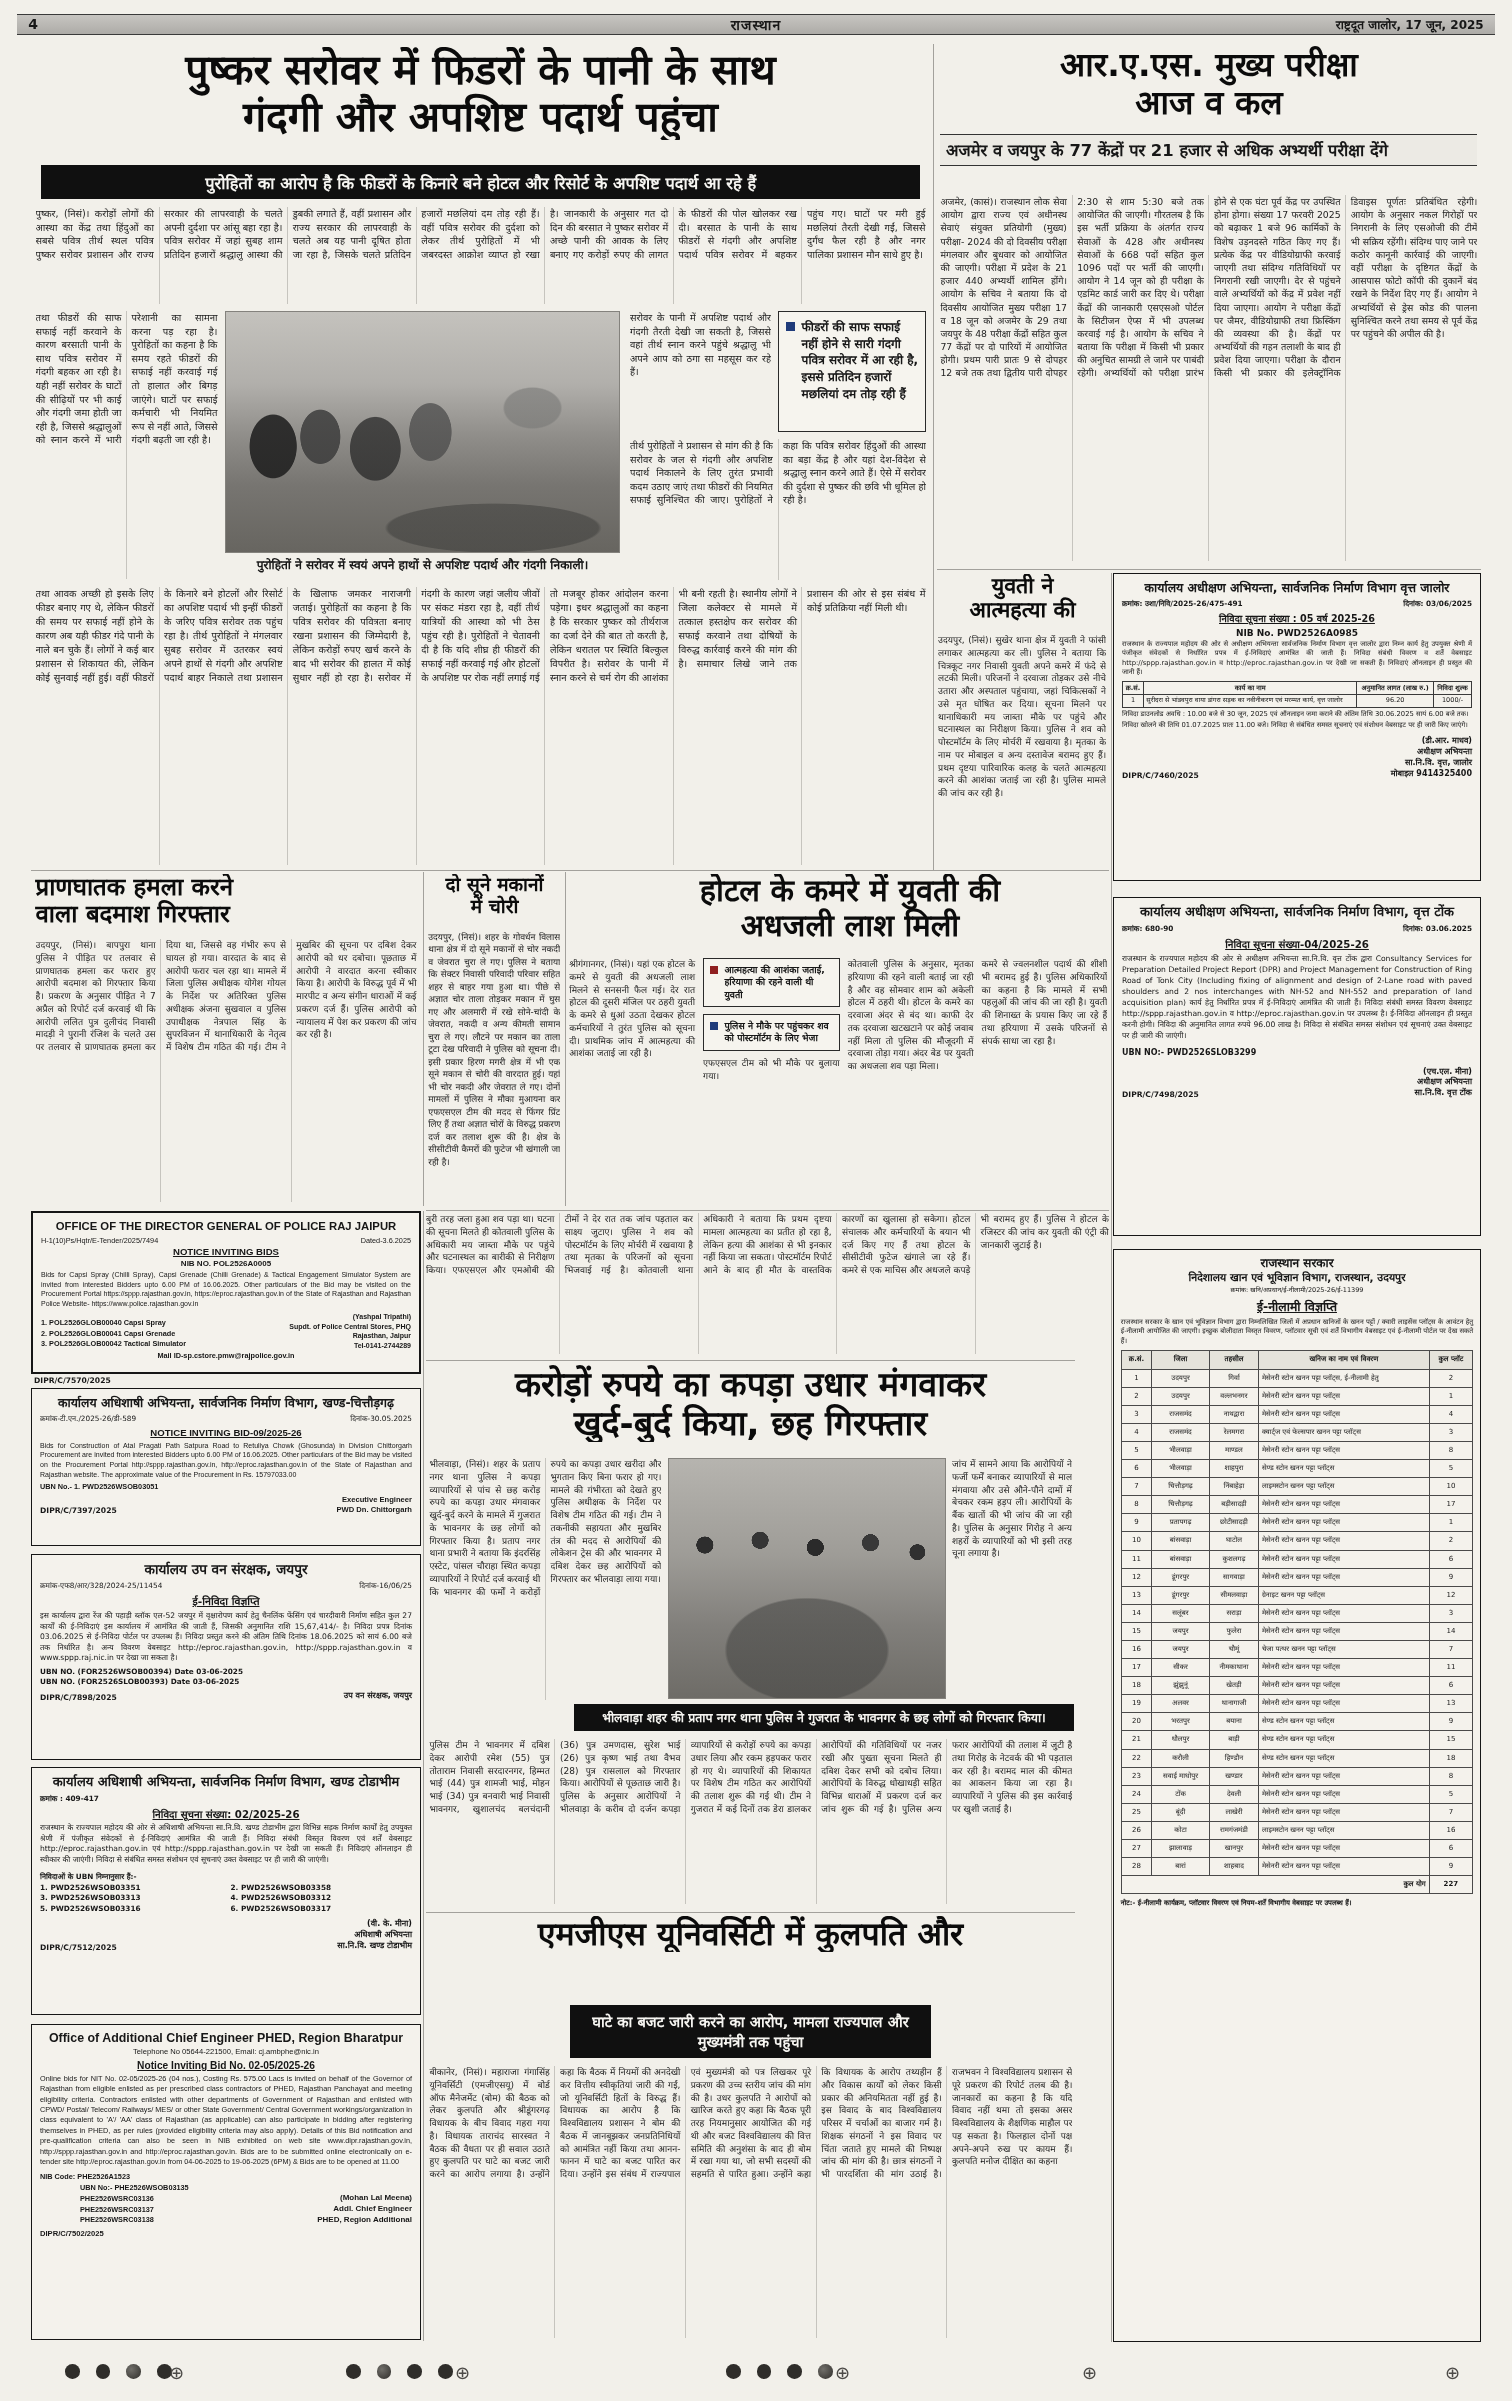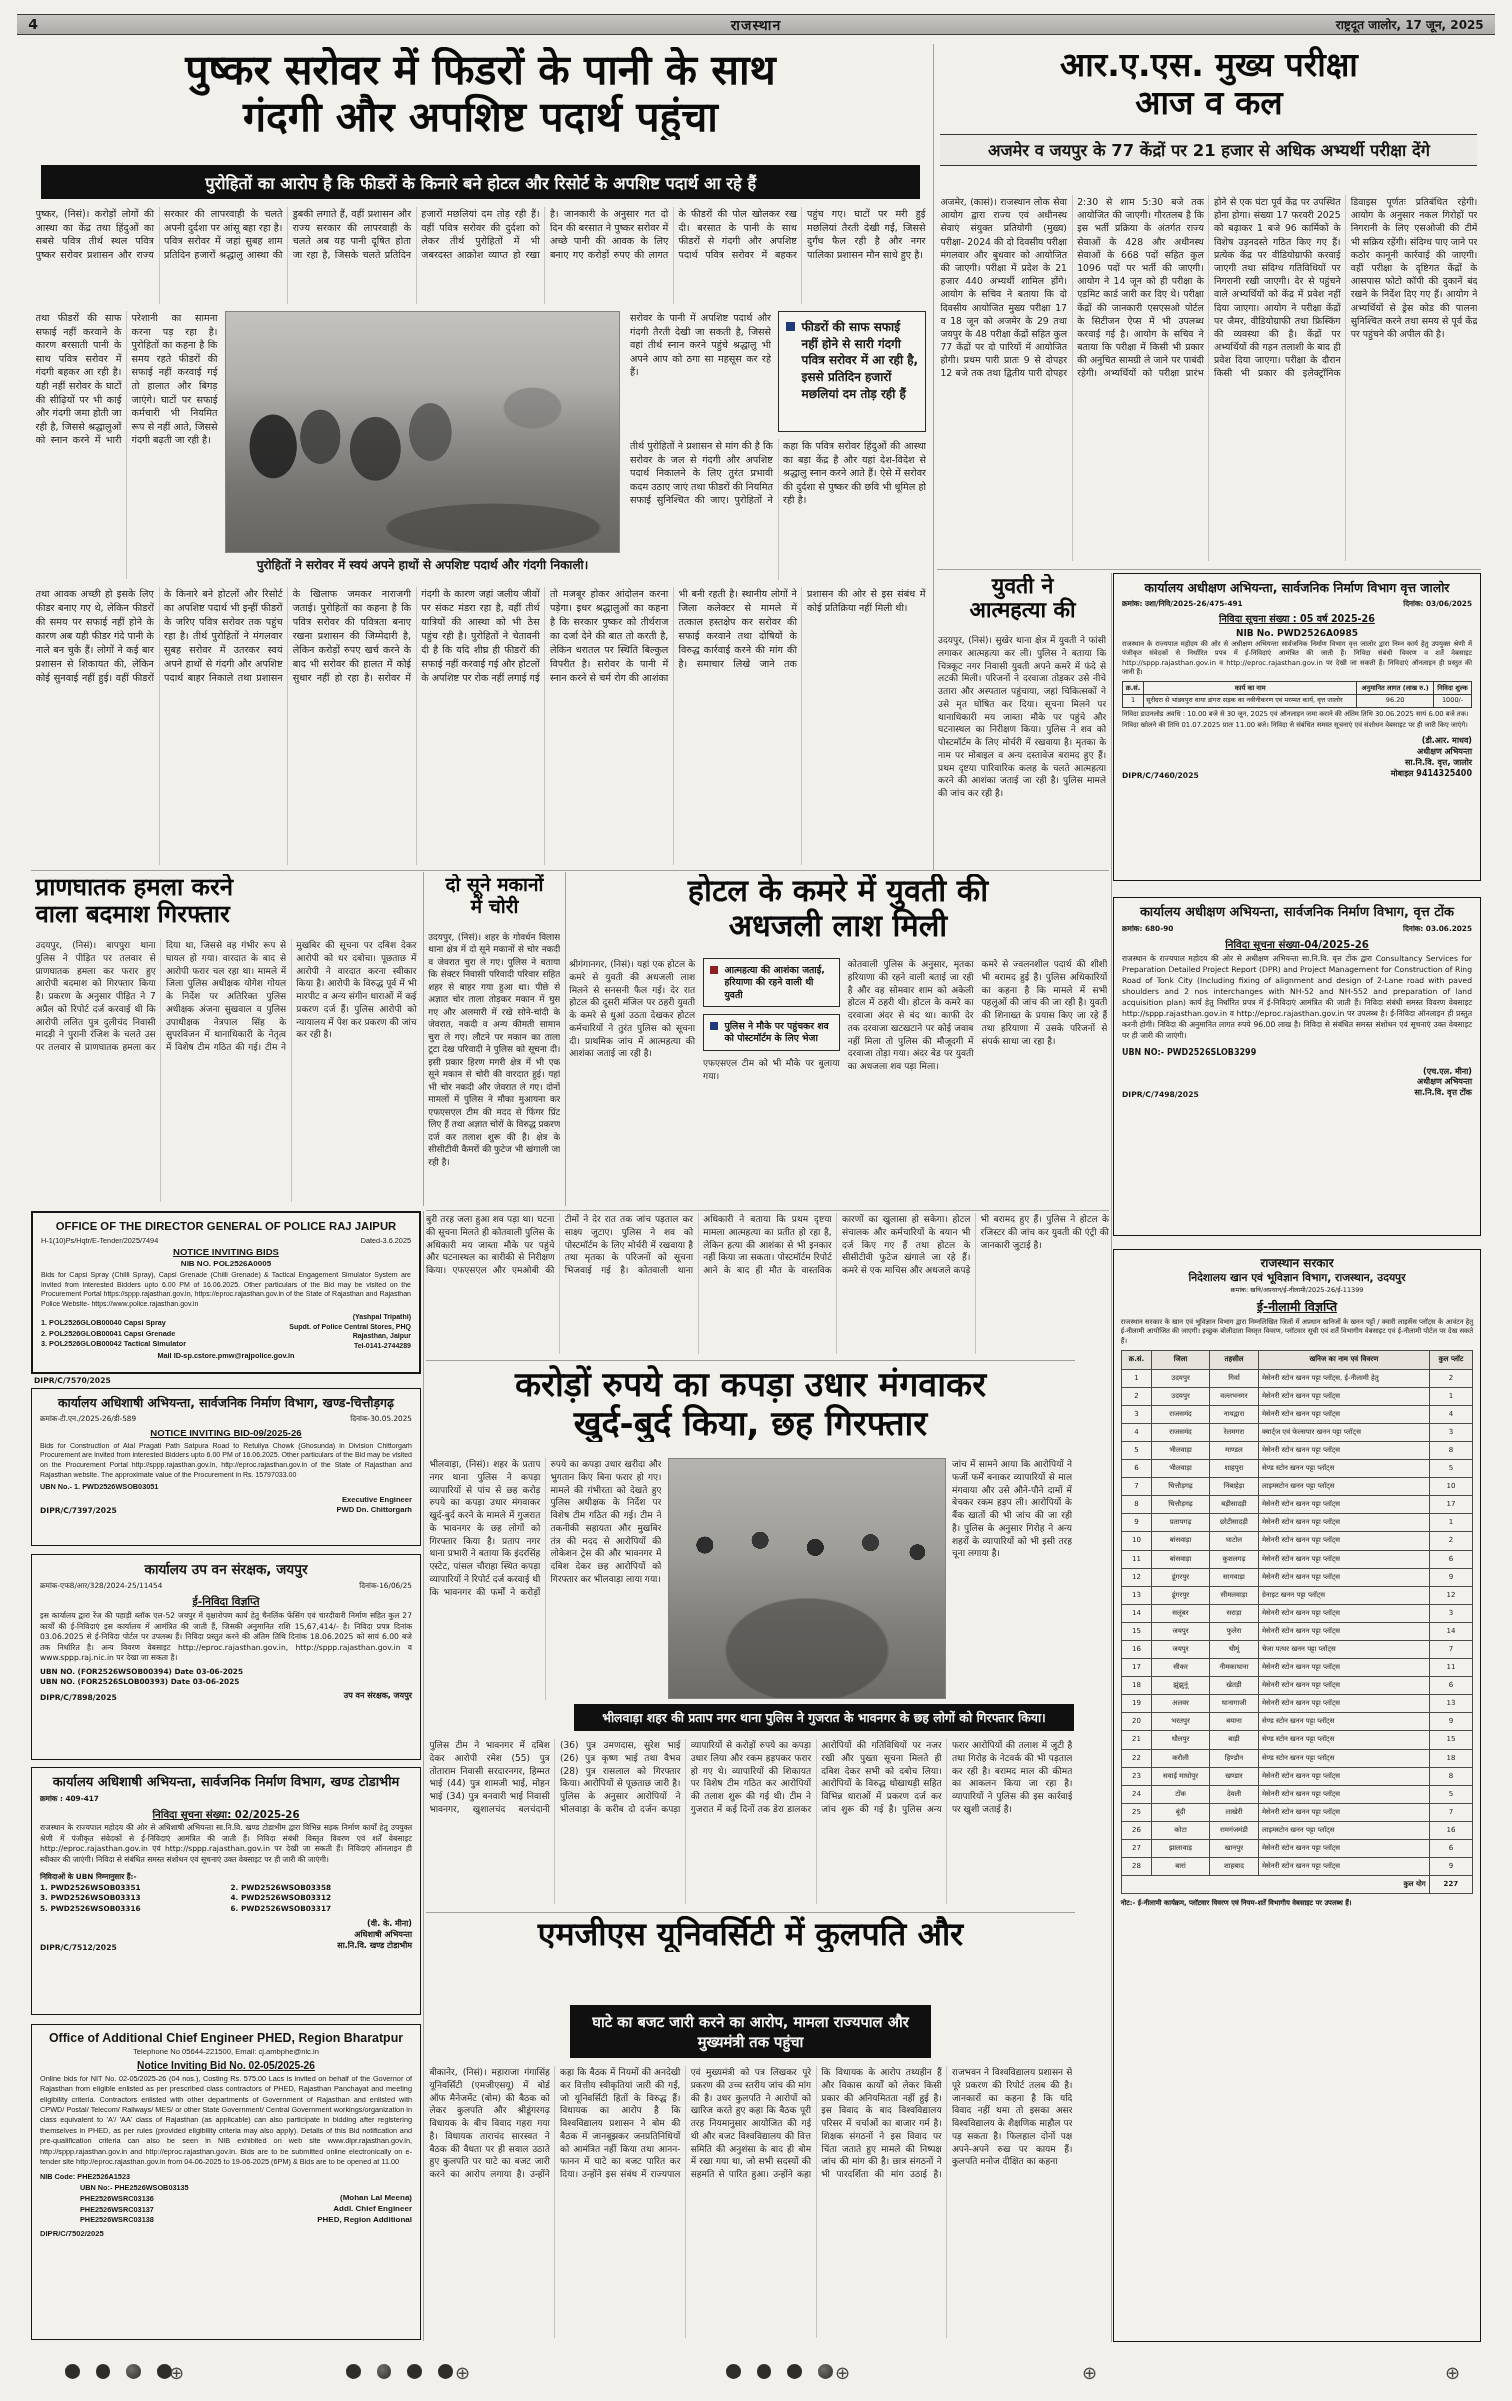--- a/index.html
+++ b/index.html
@@ -95,21 +95,21 @@
       <div class="abs body cols c2" style="left:0;top:128px;width:296px;height:141px;">तीर्थ पुरोहितों ने प्रशासन से मांग की है कि सरोवर के जल से गंदगी और अपशिष्ट पदार्थ निकालने के लिए तुरंत प्रभावी कदम उठाए जाएं तथा फीडरों की नियमित सफाई सुनिश्चित की जाए। पुरोहितों ने कहा कि पवित्र सरोवर हिंदुओं की आस्था का बड़ा केंद्र है और यहां देश-विदेश से श्रद्धालु स्नान करने आते हैं। ऐसे में सरोवर की दुर्दशा से पुष्कर की छवि भी धूमिल हो रही है।</div>
     </div>
     <div class="abs body cols c7" style="left:4.5px;top:543px;width:890px;height:278px;line-height:1.46;">तथा आवक अच्छी हो इसके लिए फीडर बनाए गए थे, लेकिन फीडरों की समय पर सफाई नहीं होने के कारण अब यही फीडर गंदे पानी के नाले बन चुके हैं। लोगों ने कई बार प्रशासन से शिकायत की, लेकिन कोई सुनवाई नहीं हुई। वहीं फीडरों के किनारे बने होटलों और रिसोर्ट का अपशिष्ट पदार्थ भी इन्हीं फीडरों के जरिए पवित्र सरोवर तक पहुंच रहा है। तीर्थ पुरोहितों ने मंगलवार सुबह सरोवर में उतरकर स्वयं अपने हाथों से गंदगी और अपशिष्ट पदार्थ बाहर निकाले तथा प्रशासन के खिलाफ जमकर नाराजगी जताई। पुरोहितों का कहना है कि पवित्र सरोवर की पवित्रता बनाए रखना प्रशासन की जिम्मेदारी है, लेकिन करोड़ों रुपए खर्च करने के बाद भी सरोवर की हालत में कोई सुधार नहीं हो रहा है। सरोवर में गंदगी के कारण जहां जलीय जीवों पर संकट मंडरा रहा है, वहीं तीर्थ यात्रियों की आस्था को भी ठेस पहुंच रही है। पुरोहितों ने चेतावनी दी है कि यदि शीघ्र ही फीडरों की सफाई नहीं करवाई गई और होटलों के अपशिष्ट पर रोक नहीं लगाई गई तो मजबूर होकर आंदोलन करना पड़ेगा। इधर श्रद्धालुओं का कहना है कि सरकार पुष्कर को तीर्थराज का दर्जा देने की बात तो करती है, लेकिन धरातल पर स्थिति बिल्कुल विपरीत है। सरोवर के पानी में स्नान करने से चर्म रोग की आशंका भी बनी रहती है। स्थानीय लोगों ने जिला कलेक्टर से मामले में तत्काल हस्तक्षेप कर सरोवर की सफाई करवाने तथा दोषियों के विरुद्ध कार्रवाई करने की मांग की है। समाचार लिखे जाने तक प्रशासन की ओर से इस संबंध में कोई प्रतिक्रिया नहीं मिली थी।</div>
   </div>
 
   <div class="abs" style="left:937px;top:44px;width:544px;height:524px;">
     <div class="abs hl" style="left:0;top:2.3px;width:100%;font-size:33px;">
       <div>आर.ए.एस. मुख्य परीक्षा</div>
       <div>आज व कल</div>
     </div>
-    <div class="abs" style="left:3.4px;top:90px;width:537px;border-top:1.1px solid #333;border-bottom:1.1px solid #333;background:#eceae4;font-weight:bold;font-size:16.4px;text-align:center;padding:4.5px 5.6px;line-height:1.3;">अजमेर व जयपुर के 77 केंद्रों पर 21 हजार से अधिक अभ्यर्थी परीक्षा देंगे</div>
+    <div class="abs" style="left:3.4px;top:90px;width:537px;border-top:1.1px solid #333;border-bottom:1.1px solid #333;background:#eceae4;font-weight:bold;font-size:16.4px;padding:4.5px 5.6px;line-height:1.3;">अजमेर व जयपुर के 77 केंद्रों पर 21 हजार से अधिक अभ्यर्थी परीक्षा देंगे</div>
     <div class="abs body cols c4" style="left:3.4px;top:151px;width:537px;height:366px;font-size:9.3px;">अजमेर, (कासं)। राजस्थान लोक सेवा आयोग द्वारा राज्य एवं अधीनस्थ सेवाएं संयुक्त प्रतियोगी (मुख्य) परीक्षा- 2024 की दो दिवसीय परीक्षा मंगलवार और बुधवार को आयोजित की जाएगी। परीक्षा में प्रदेश के 21 हजार 440 अभ्यर्थी शामिल होंगे। आयोग के सचिव ने बताया कि दो दिवसीय आयोजित मुख्य परीक्षा 17 व 18 जून को अजमेर के 29 तथा जयपुर के 48 परीक्षा केंद्रों सहित कुल 77 केंद्रों पर दो पारियों में आयोजित होगी। प्रथम पारी प्रातः 9 से दोपहर 12 बजे तक तथा द्वितीय पारी दोपहर 2:30 से शाम 5:30 बजे तक आयोजित की जाएगी। गौरतलब है कि इस भर्ती प्रक्रिया के अंतर्गत राज्य सेवाओं के 428 और अधीनस्थ सेवाओं के 668 पदों सहित कुल 1096 पदों पर भर्ती की जाएगी। आयोग ने 14 जून को ही परीक्षा के एडमिट कार्ड जारी कर दिए थे। परीक्षा केंद्रों की जानकारी एसएसओ पोर्टल के सिटीजन ऐप्स में भी उपलब्ध करवाई गई है। आयोग के सचिव ने बताया कि परीक्षा में किसी भी प्रकार की अनुचित सामग्री ले जाने पर पाबंदी रहेगी। अभ्यर्थियों को परीक्षा प्रारंभ होने से एक घंटा पूर्व केंद्र पर उपस्थित होना होगा। संख्या 17 फरवरी 2025 को बढ़ाकर 1 बजे 96 कार्मिकों के विशेष उड़नदस्ते गठित किए गए हैं। प्रत्येक केंद्र पर वीडियोग्राफी करवाई जाएगी तथा संदिग्ध गतिविधियों पर निगरानी रखी जाएगी। देर से पहुंचने वाले अभ्यर्थियों को केंद्र में प्रवेश नहीं दिया जाएगा। आयोग ने परीक्षा केंद्रों पर जैमर, वीडियोग्राफी तथा फ्रिस्किंग की व्यवस्था की है। केंद्रों पर अभ्यर्थियों की गहन तलाशी के बाद ही प्रवेश दिया जाएगा। परीक्षा के दौरान किसी भी प्रकार की इलेक्ट्रॉनिक डिवाइस पूर्णतः प्रतिबंधित रहेगी। आयोग के अनुसार नकल गिरोहों पर निगरानी के लिए एसओजी की टीमें भी सक्रिय रहेंगी। संदिग्ध पाए जाने पर कठोर कानूनी कार्रवाई की जाएगी। वहीं परीक्षा के दृष्टिगत केंद्रों के आसपास फोटो कॉपी की दुकानें बंद रखने के निर्देश दिए गए हैं। आयोग ने अभ्यर्थियों से ड्रेस कोड की पालना सुनिश्चित करने तथा समय से पूर्व केंद्र पर पहुंचने की अपील की है।</div>
   </div>
 
   <div class="abs" style="left:937px;top:573px;width:171px;height:296px;">
     <div class="abs hl" style="left:0;top:1.1px;width:100%;font-size:21.5px;">
       <div>युवती ने</div>
       <div>आत्महत्या की</div>
     </div>
     <div class="abs body" style="left:1.1px;top:61px;width:168px;height:232px;font-size:9px;">उदयपुर, (निसं)। सुखेर थाना क्षेत्र में युवती ने फांसी लगाकर आत्महत्या कर ली। पुलिस ने बताया कि चित्रकूट नगर निवासी युवती अपने कमरे में फंदे से लटकी मिली। परिजनों ने दरवाजा तोड़कर उसे नीचे उतारा और अस्पताल पहुंचाया, जहां चिकित्सकों ने उसे मृत घोषित कर दिया। सूचना मिलने पर थानाधिकारी मय जाब्ता मौके पर पहुंचे और घटनास्थल का निरीक्षण किया। पुलिस ने शव को पोस्टमॉर्टम के लिए मोर्चरी में रखवाया है। मृतका के नाम पर मोबाइल व अन्य दस्तावेज बरामद हुए हैं। प्रथम दृष्टया पारिवारिक कलह के चलते आत्महत्या करने की आशंका जताई जा रही है। पुलिस मामले की जांच कर रही है।</div>
   </div>
@@ -166,21 +166,21 @@
 
   <div class="abs" style="left:426px;top:872px;width:137px;height:334px;">
     <div class="abs hl" style="left:0;top:2.3px;width:100%;font-size:19px;">
       <div>दो सूने मकानों</div>
       <div>में चोरी</div>
     </div>
     <div class="abs body" style="left:2.3px;top:59px;width:132px;height:272px;font-size:8.8px;">उदयपुर, (निसं)। शहर के गोवर्धन विलास थाना क्षेत्र में दो सूने मकानों से चोर नकदी व जेवरात चुरा ले गए। पुलिस ने बताया कि सेक्टर निवासी परिवादी परिवार सहित शहर से बाहर गया हुआ था। पीछे से अज्ञात चोर ताला तोड़कर मकान में घुस गए और अलमारी में रखे सोने-चांदी के जेवरात, नकदी व अन्य कीमती सामान चुरा ले गए। लौटने पर मकान का ताला टूटा देख परिवादी ने पुलिस को सूचना दी। इसी प्रकार हिरण मगरी क्षेत्र में भी एक सूने मकान से चोरी की वारदात हुई। यहां भी चोर नकदी और जेवरात ले गए। दोनों मामलों में पुलिस ने मौका मुआयना कर एफएसएल टीम की मदद से फिंगर प्रिंट लिए हैं तथा अज्ञात चोरों के विरुद्ध प्रकरण दर्ज कर तलाश शुरू की है। क्षेत्र के सीसीटीवी कैमरों की फुटेज भी खंगाली जा रही है।</div>
   </div>
 
   <div class="abs" style="left:567px;top:872px;width:542px;height:334px;">
-    <div class="abs hl" style="left:0;top:2.3px;width:100%;font-size:30.5px;">
+    <div class="abs hl" style="left:12px;top:2.3px;width:100%;font-size:30.5px;">
       <div>होटल के कमरे में युवती की</div>
       <div>अधजली लाश मिली</div>
     </div>
     <div class="abs" style="left:2.3px;top:86px;width:538px;height:246px;display:flex;gap:8px;">
       <div class="body" style="width:128px;font-size:9px;">श्रीगंगानगर, (निसं)। यहां एक होटल के कमरे से युवती की अधजली लाश मिलने से सनसनी फैल गई। देर रात होटल की दूसरी मंजिल पर ठहरी युवती के कमरे से धुआं उठता देखकर होटल कर्मचारियों ने तुरंत पुलिस को सूचना दी। प्राथमिक जांच में आत्महत्या की आशंका जताई जा रही है।</div>
       <div style="width:139px;">
         <div class="bullet-box">
           <span>आत्महत्या की आशंका जताई, हरियाणा की रहने वाली थी युवती</span>
         </div>
         <div class="bullet-box blue">

